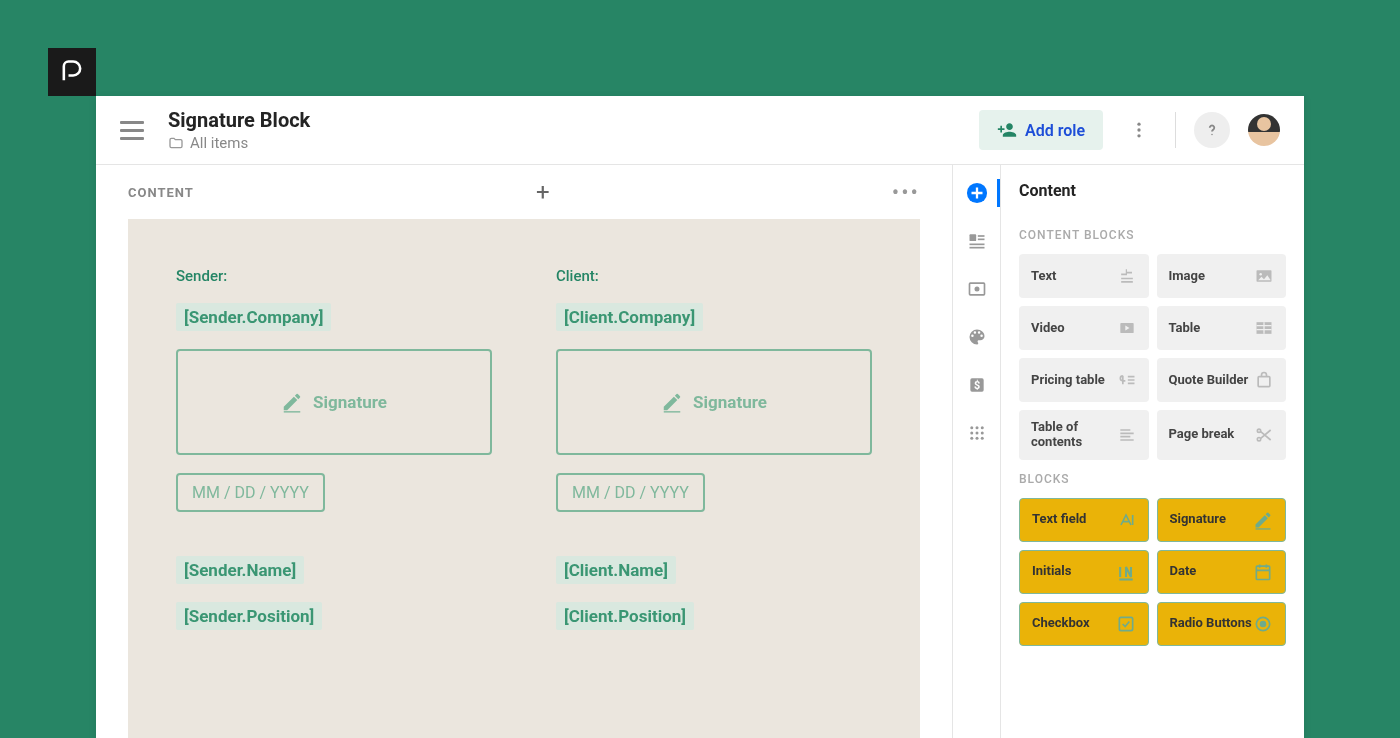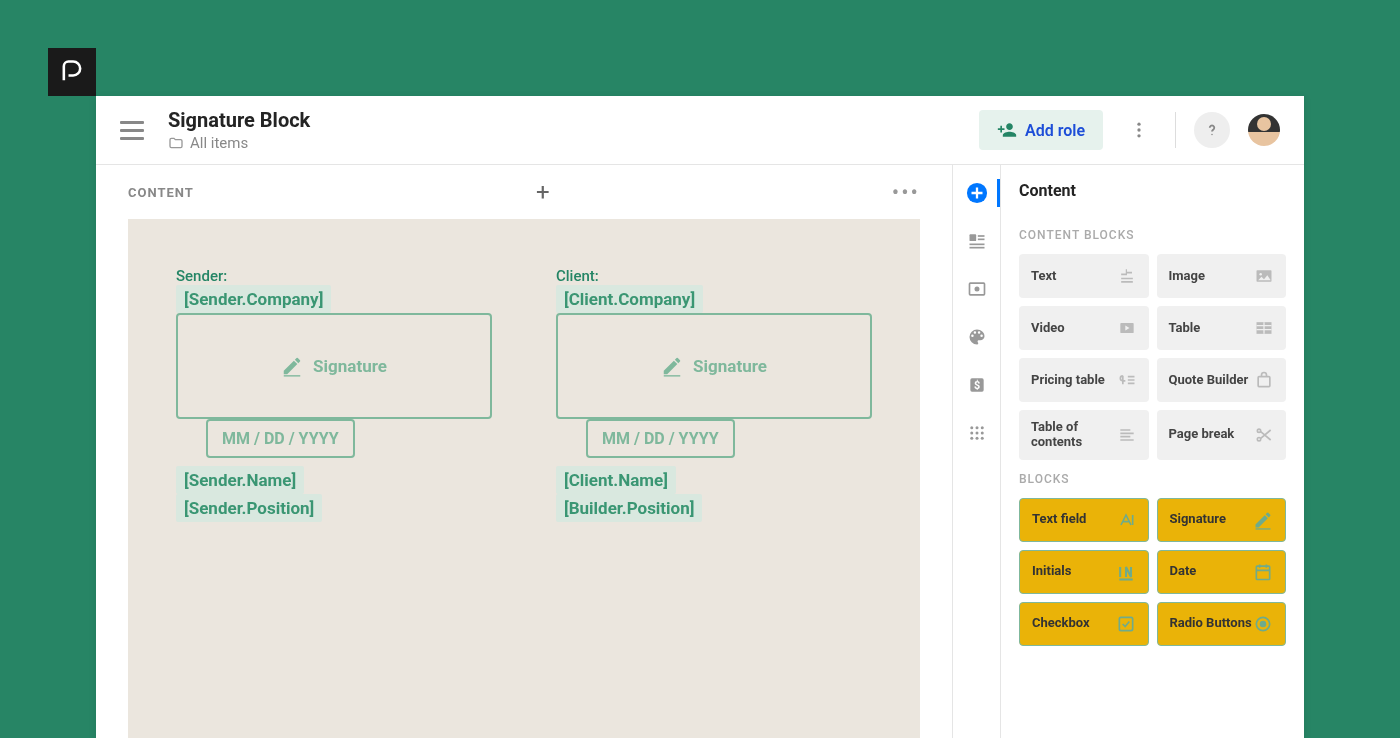--- a/index.html
+++ b/index.html
@@ -21,25 +21,25 @@
     .avatar { width:32px; height:32px; border-radius:50%; background:linear-gradient(180deg,#333 0%,#333 55%,#e8c4a0 55%,#e8c4a0 100%); margin-left:18px; cursor:pointer; overflow:hidden; position:relative; }
     .avatar::after { content:''; position:absolute; top:3px; left:9px; width:14px; height:14px; background:#e8c4a0; border-radius:50%; }
     .body { flex:1; display:flex; min-height:0; }
     .canvas-wrap { flex:1; display:flex; flex-direction:column; min-width:0; }
     .canvas-header { height:54px; display:flex; align-items:center; padding:0 32px; }
     .canvas-header-label { font-size:13px; font-weight:700; letter-spacing:1px; color:#888; }
     .canvas-header-spacer { flex:1; display:flex; justify-content:center; }
     .plus-btn { width:24px; height:24px; background:none; border:none; color:#666; font-size:24px; cursor:pointer; display:flex; align-items:center; justify-content:center; }
     .more-dots { color:#999; font-size:22px; letter-spacing:2px; cursor:pointer; }
     .canvas { flex:1; background:#ebe6de; margin:0 32px 0 32px; padding:48px 48px; display:flex; gap:64px; }
-    .sig-col { flex:1; display:flex; flex-direction:column; align-items:flex-start; }
+    .sig-col { flex:1; display:flex; flex-direction:column; align-items:flex-start; gap:18px; }
     .role-label { color:#248565; font-size:15px; font-weight:500; }
     .token { background:#d9e8df; color:#3a9673; font-weight:700; font-size:17px; padding:4px 8px; border-radius:2px; }
     .sig-box { width:100%; height:106px; border:2px solid #7fb89c; border-radius:4px; background:#ebe6de; display:flex; align-items:center; justify-content:center; gap:10px; color:#7fb89c; font-weight:700; font-size:17px; cursor:pointer; }
-    .date-box { border:2px solid #7fb89c; border-radius:4px; padding:8px 14px; color:#7fb89c; font-weight:700; font-size:16px; background:#ebe6de; cursor:pointer;margin-left:30px; }
+    .date-box { border:2px solid #7fb89c; border-radius:4px; padding:8px 14px; color:#7fb89c; font-weight:400; font-size:16px; background:#ebe6de; cursor:pointer; }
     .rail { width:48px; border-left:1px solid #e5e5e5; display:flex; flex-direction:column; align-items:center; padding-top:16px; gap:24px; position:relative; }
     .rail-item { width:24px; height:24px; display:flex; align-items:center; justify-content:center; cursor:pointer; color:#999; }
     .rail-item.active { color:#0077ff; }
     .rail-indicator { position:absolute; top:14px; right:0; width:3px; height:28px; background:#0077ff; }
     .panel { width:304px; border-left:1px solid #e5e5e5; padding:16px 18px; overflow-y:auto; }
     .panel-title { font-size:16px; font-weight:700; color:#242424; margin-bottom:28px; }
     .section-label { font-size:12px; font-weight:500; letter-spacing:1px; color:#aaa; margin-bottom:12px; }
     .block-grid { display:grid; grid-template-columns:1fr 1fr; gap:8px; margin-bottom:12px; }
     .block { background:#f0f0f0; border-radius:4px; padding:10px 12px; min-height:44px; display:flex; align-items:center; justify-content:space-between; cursor:pointer; }
     .block.field { background:#eab308; border:1px solid #7fb89c; }
@@ -127,21 +127,21 @@
           <div class="sig-box">
             <svg width="22" height="22" viewBox="0 0 24 24" fill="#7fb89c">
                 <path d="M3 17.25V21h3.75L17.81 9.94l-3.75-3.75L3 17.25zM20.71 7.04a1 1 0 0 0 0-1.41l-2.34-2.34a1 1 0 0 0-1.41 0l-1.83 1.83 3.75 3.75 1.83-1.83z"></path>
                 <rect x="3" y="22" width="18" height="1.5"></rect>
               </svg>
             <span>Signature</span>
           </div>
           <div class="date-box">MM / DD / YYYY</div>
           <div style="height:8px"></div>
           <div class="token">[Client.Name]</div>
-          <div class="token">[Builder.Position]</div>
+          <div class="token">[Client.Position]</div>
         </div>
       </div>
     </div>
 
     <div class="rail">
       <div class="rail-indicator"></div>
       <div class="rail-item active">
         <svg width="22" height="22" viewBox="0 0 24 24" fill="#0077ff">
             <circle cx="12" cy="12" r="11"></circle>
             <path d="M12 6v12M6 12h12" stroke="#fff" stroke-width="2.5"></path>

